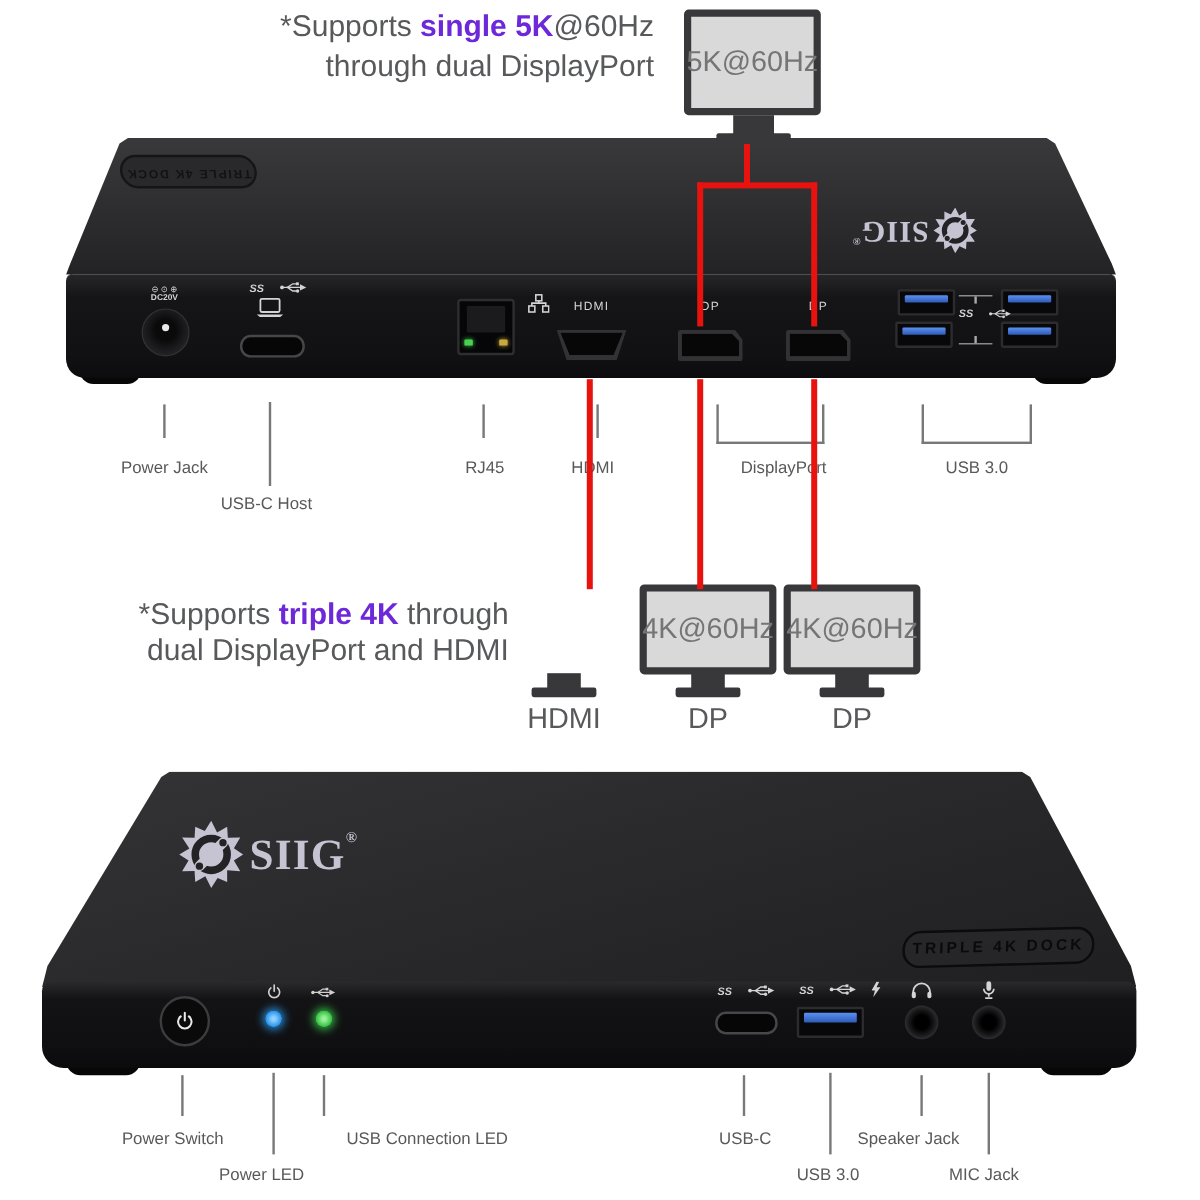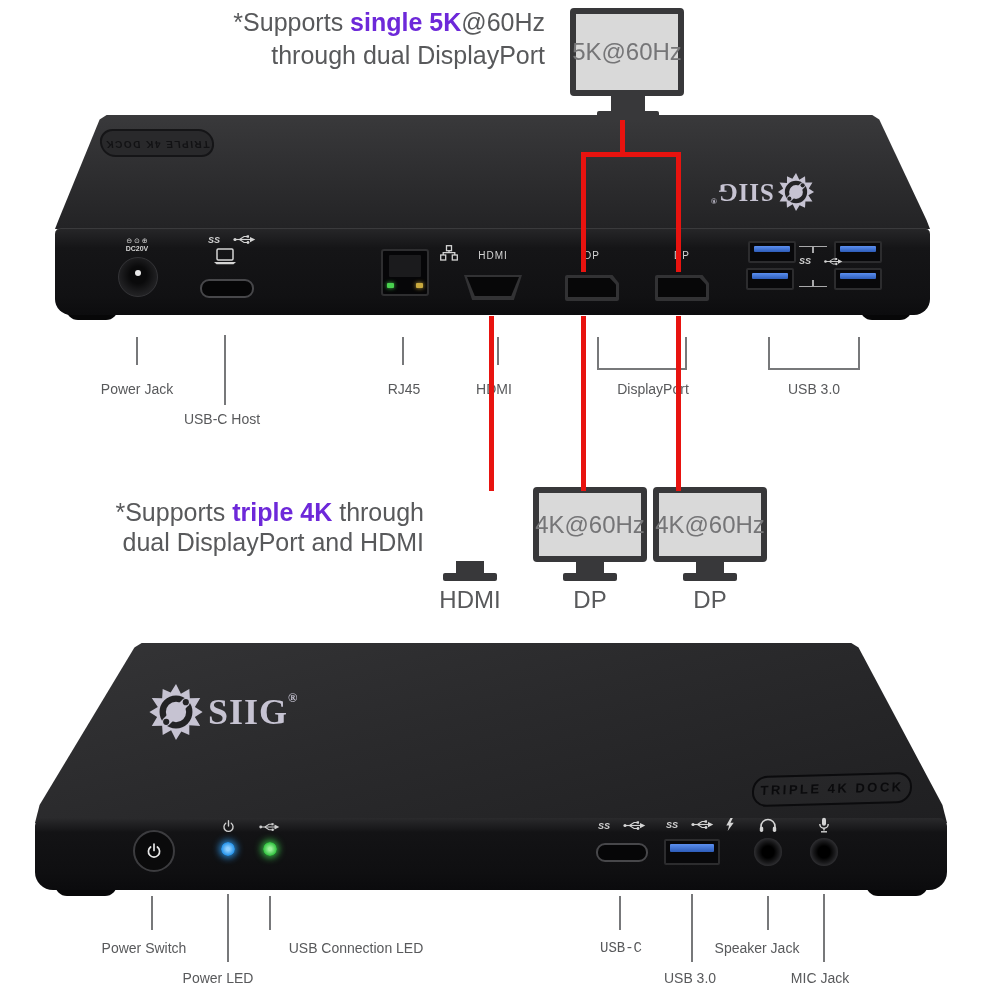--- a/index.html
+++ b/index.html
@@ -326,18 +326,18 @@
   <div class="tick" style="left:227px;top:894px;height:68px;"></div>
   <div class="tick" style="left:269px;top:896px;height:34px;"></div>
   <div class="tick" style="left:619px;top:896px;height:34px;"></div>
   <div class="tick" style="left:691px;top:894px;height:68px;"></div>
   <div class="tick" style="left:767px;top:896px;height:34px;"></div>
   <div class="tick" style="left:823px;top:894px;height:68px;"></div>
 
   <div class="callout" style="left:144px;top:940px;">Power Switch</div>
   <div class="callout" style="left:218px;top:970px;">Power LED</div>
   <div class="callout" style="left:356px;top:940px;">USB Connection LED</div>
-  <div class="callout" style="left:621px;top:940px;font-family:Liberation Mono, monospace;">USB-C</div>
+  <div class="callout" style="left:621px;top:940px;">USB-C</div>
   <div class="callout" style="left:690px;top:970px;">USB 3.0</div>
   <div class="callout" style="left:757px;top:940px;">Speaker Jack</div>
   <div class="callout" style="left:820px;top:970px;">MIC Jack</div>
 
 </div>
 
 </body></html>

